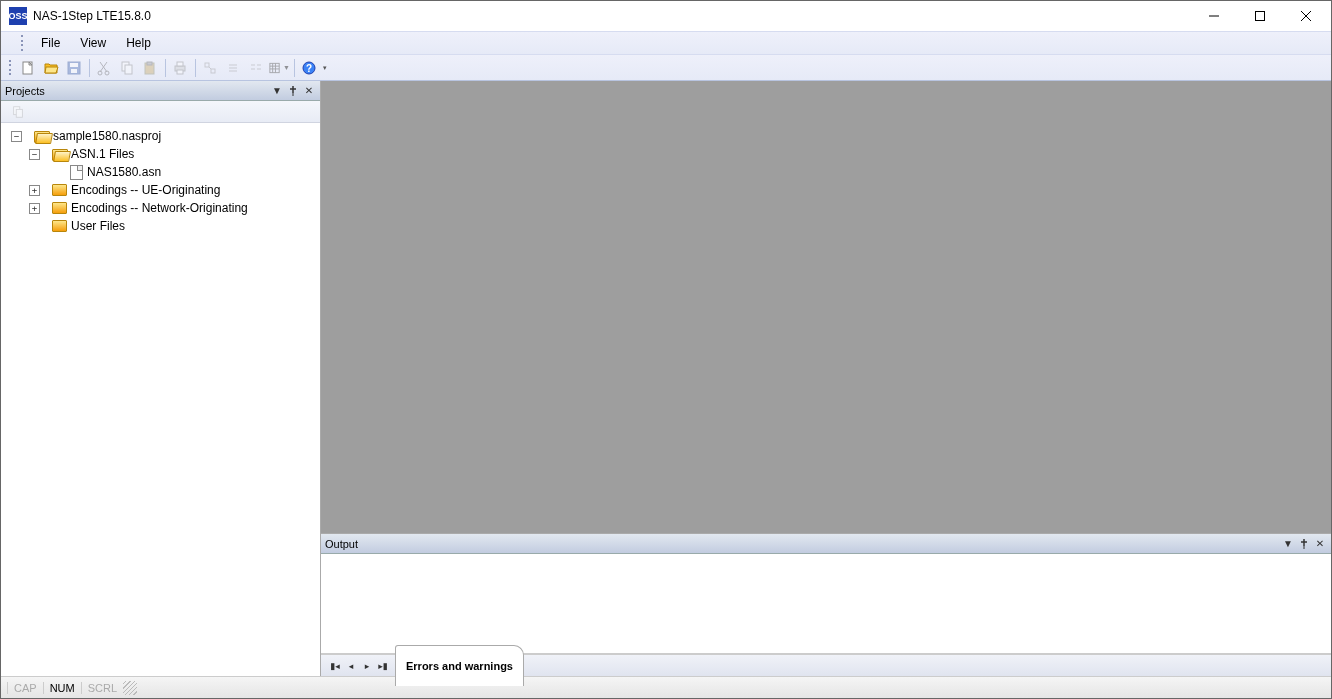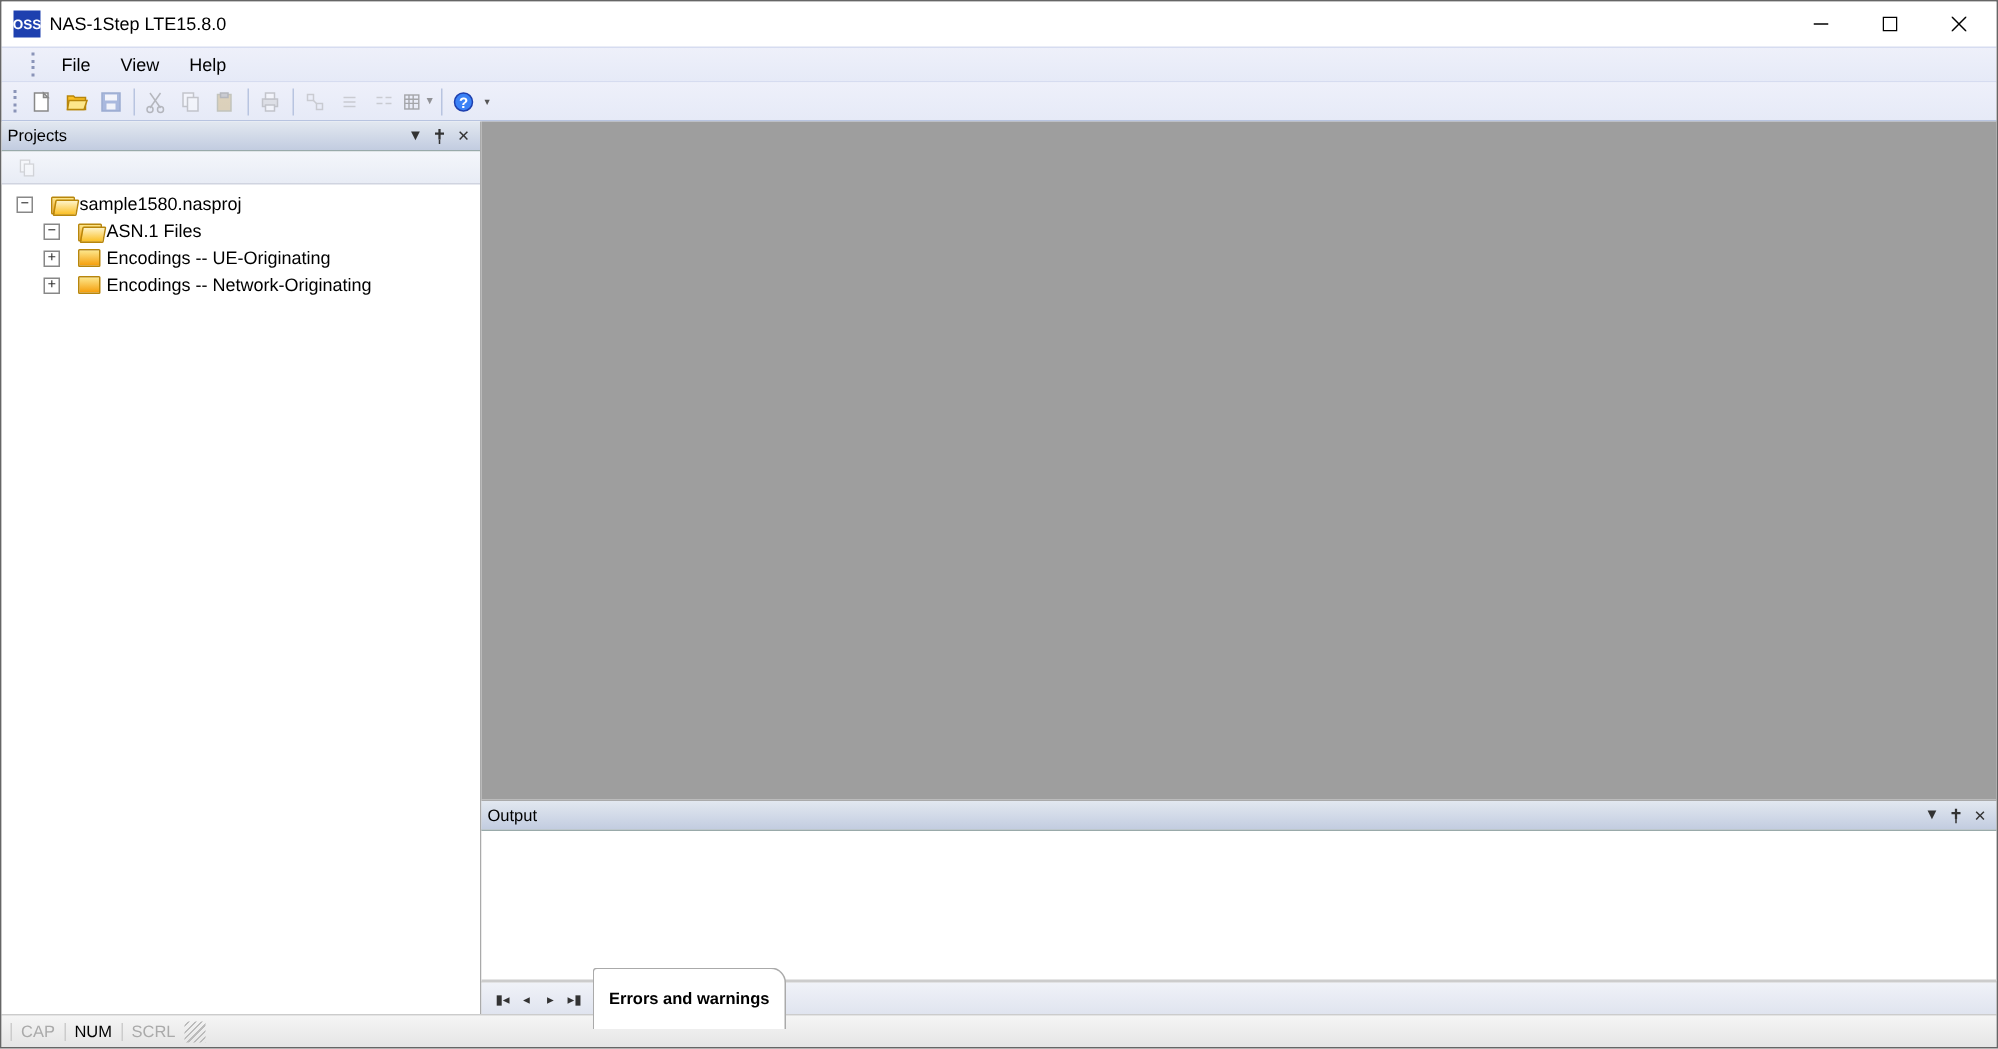--- a/index.html
+++ b/index.html
@@ -228,32 +228,46 @@
           <span class="tree-label">sample1580.nasproj</span>
         </div>
         <div class="tree-row">
           <span class="tree-indent" style="width: 26px;"></span>
           <span class="tree-expander">−</span>
           <span class="tree-conn"></span>
           <span class="folder-icon open"></span>
           <span class="tree-label">ASN.1 Files</span>
         </div>
         <div class="tree-row">
+          <span class="tree-indent" style="width: 44px;"></span>
+          <span class="tree-expander blank"></span>
+          <span class="tree-conn"></span>
+          <span class="file-icon"></span>
+          <span class="tree-label">NAS1580.asn</span>
+        </div>
+        <div class="tree-row">
           <span class="tree-indent" style="width: 26px;"></span>
           <span class="tree-expander">+</span>
           <span class="tree-conn"></span>
           <span class="folder-icon closed"></span>
           <span class="tree-label">Encodings -- UE-Originating</span>
         </div>
         <div class="tree-row">
           <span class="tree-indent" style="width: 26px;"></span>
           <span class="tree-expander">+</span>
           <span class="tree-conn"></span>
           <span class="folder-icon closed"></span>
           <span class="tree-label">Encodings -- Network-Originating</span>
+        </div>
+        <div class="tree-row">
+          <span class="tree-indent" style="width: 26px;"></span>
+          <span class="tree-expander blank"></span>
+          <span class="tree-conn"></span>
+          <span class="folder-icon closed"></span>
+          <span class="tree-label">User Files</span>
         </div>
       </div>
   </div>
 
   <div class="main-area">
     <div class="editor-area"></div>
     <div class="output-panel">
       <div class="panel-header">
         <span class="panel-title">Output</span>
         <span class="panel-ctrl">▼</span>

